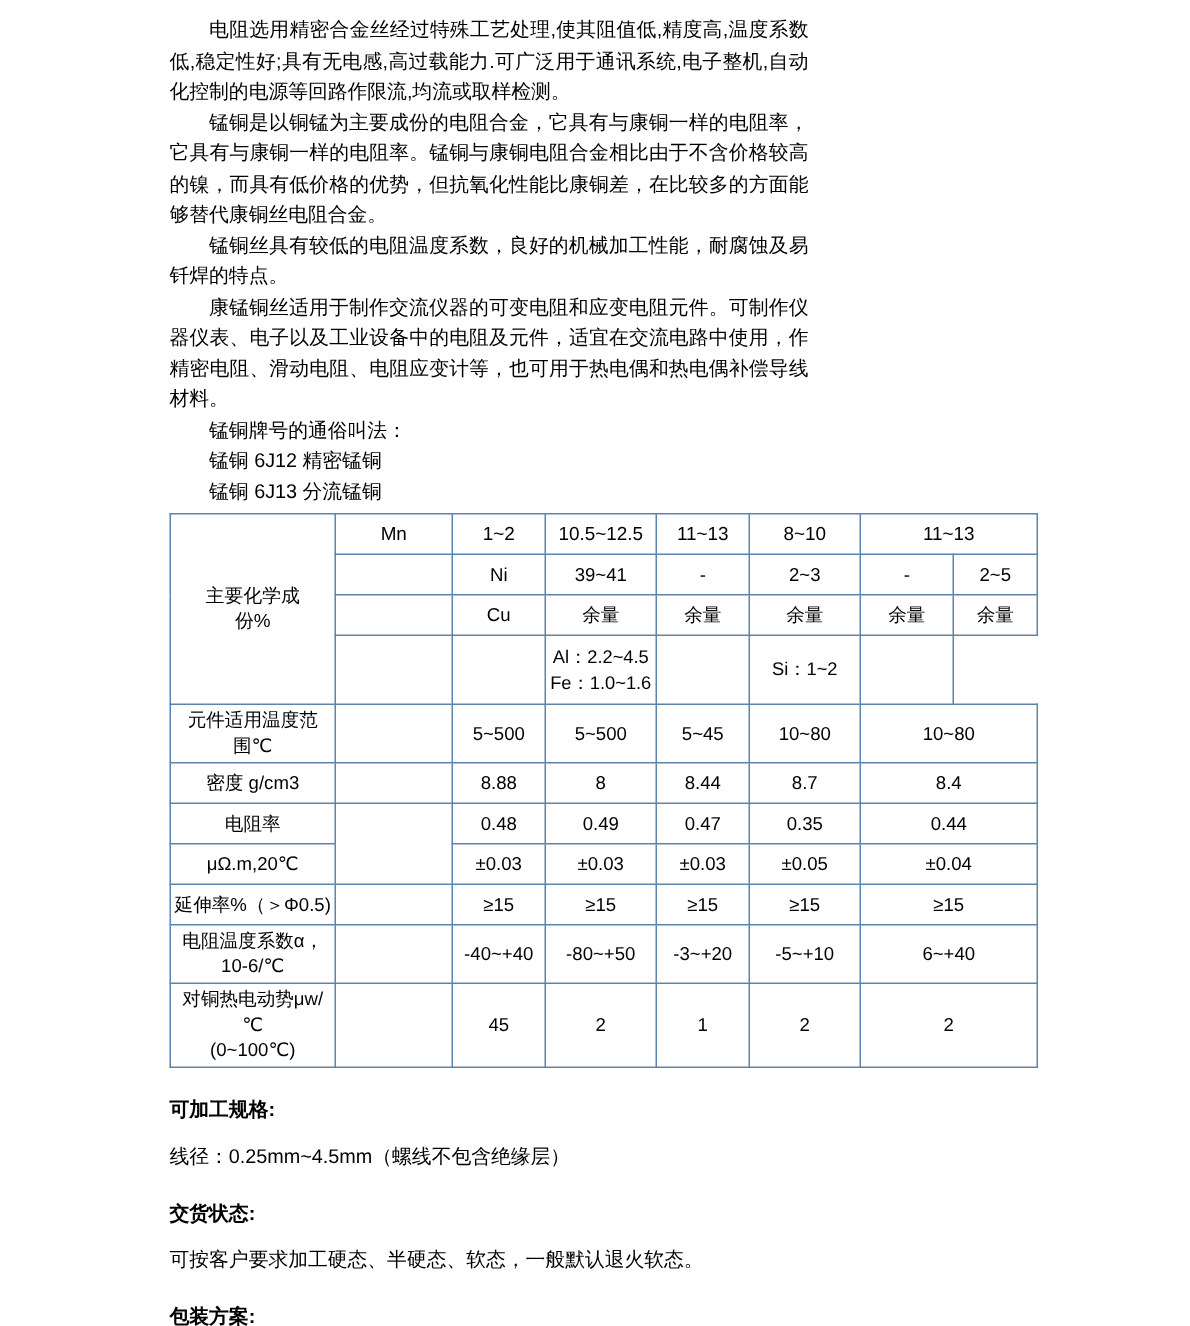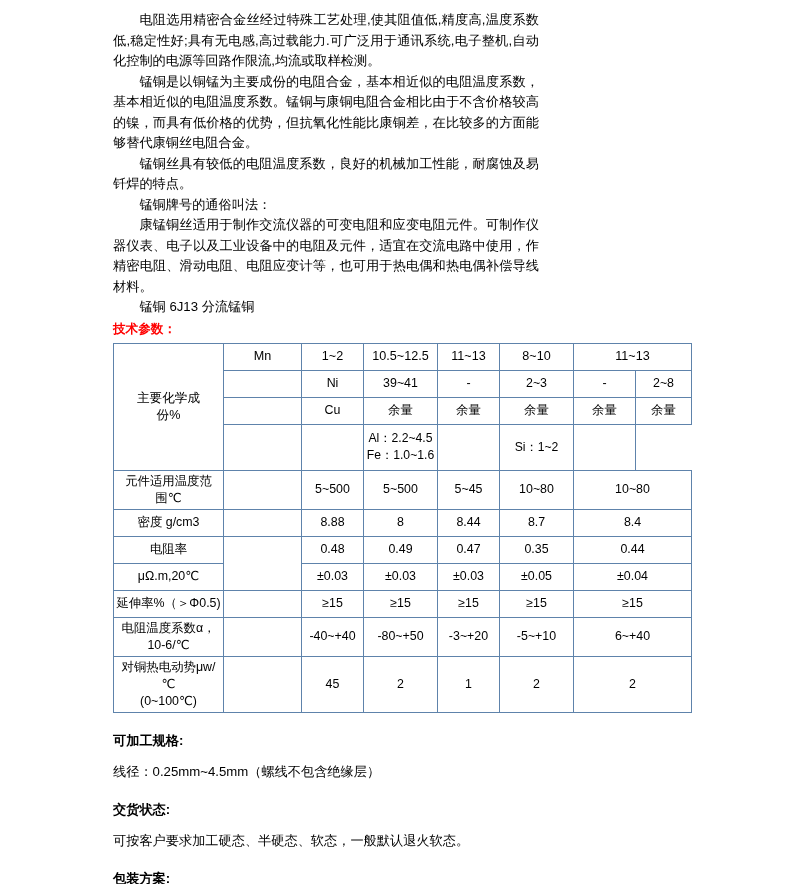--- a/index.html
+++ b/index.html
@@ -110,30 +110,30 @@
   }
   .gap { height: 18px; }
   .gap-sm { height: 11px; }
 </style>
 </head>
 <body>
 
 <div id="page">
 
   <p class="para">电阻选用精密合金丝经过特殊工艺处理,使其阻值低,精度高,温度系数低,稳定性好;具有无电感,高过载能力.可广泛用于通讯系统,电子整机,自动化控制的电源等回路作限流,均流或取样检测。</p>
-  <p class="para">锰铜是以铜锰为主要成份的电阻合金，基本相近似的电阻温度系数，基本相近似的电阻温度系数。锰铜与康铜电阻合金相比由于不含价格较高的镍，而具有低价格的优势，但抗氧化性能比康铜差，在比较多的方面能够替代康铜丝电阻合金。</p>
+  <p class="para">锰铜是以铜锰为主要成份的电阻合金，它具有与康铜一样的电阻率，它具有与康铜一样的电阻率。锰铜与康铜电阻合金相比由于不含价格较高的镍，而具有低价格的优势，但抗氧化性能比康铜差，在比较多的方面能够替代康铜丝电阻合金。</p>
 
   <p class="para">锰铜丝具有较低的电阻温度系数，良好的机械加工性能，耐腐蚀及易钎焊的特点。</p>
 
+  <p class="para">康锰铜丝适用于制作交流仪器的可变电阻和应变电阻元件。可制作仪器仪表、电子以及工业设备中的电阻及元件，适宜在交流电路中使用，作精密电阻、滑动电阻、电阻应变计等，也可用于热电偶和热电偶补偿导线材料。</p>
+
   <p class="para">锰铜牌号的通俗叫法：</p>
-
-  <p class="para">康锰铜丝适用于制作交流仪器的可变电阻和应变电阻元件。可制作仪器仪表、电子以及工业设备中的电阻及元件，适宜在交流电路中使用，作精密电阻、滑动电阻、电阻应变计等，也可用于热电偶和热电偶补偿导线材料。</p>
+  <p class="para">锰铜 6J12 精密锰铜</p>
   <p class="para">锰铜 6J13 分流锰铜</p>
 
-  <p class="tech-label">技术参数：</p>
 
   <table class="spec">
     <colgroup>
       <col style="width:110px">
       <col style="width:78px">
       <col style="width:62px">
       <col style="width:74px">
       <col style="width:62px">
       <col style="width:74px">
       <col style="width:62px">
@@ -154,21 +154,21 @@
         <td class="hdrdark" colspan="2">11~13</td>
       </tr>
 
       <tr>
         <td class="tint"></td>
         <td class="tint">Ni</td>
         <td class="tint">39~41</td>
         <td class="tint">-</td>
         <td class="tint">2~3</td>
         <td class="tint">-</td>
-        <td class="tint">2~8</td>
+        <td class="tint">2~5</td>
       </tr>
 
       <tr>
         <td class="white"></td>
         <td class="white">Cu</td>
         <td class="white">余量</td>
         <td class="white">余量</td>
         <td class="white">余量</td>
         <td class="white">余量</td>
         <td class="white">余量</td>

